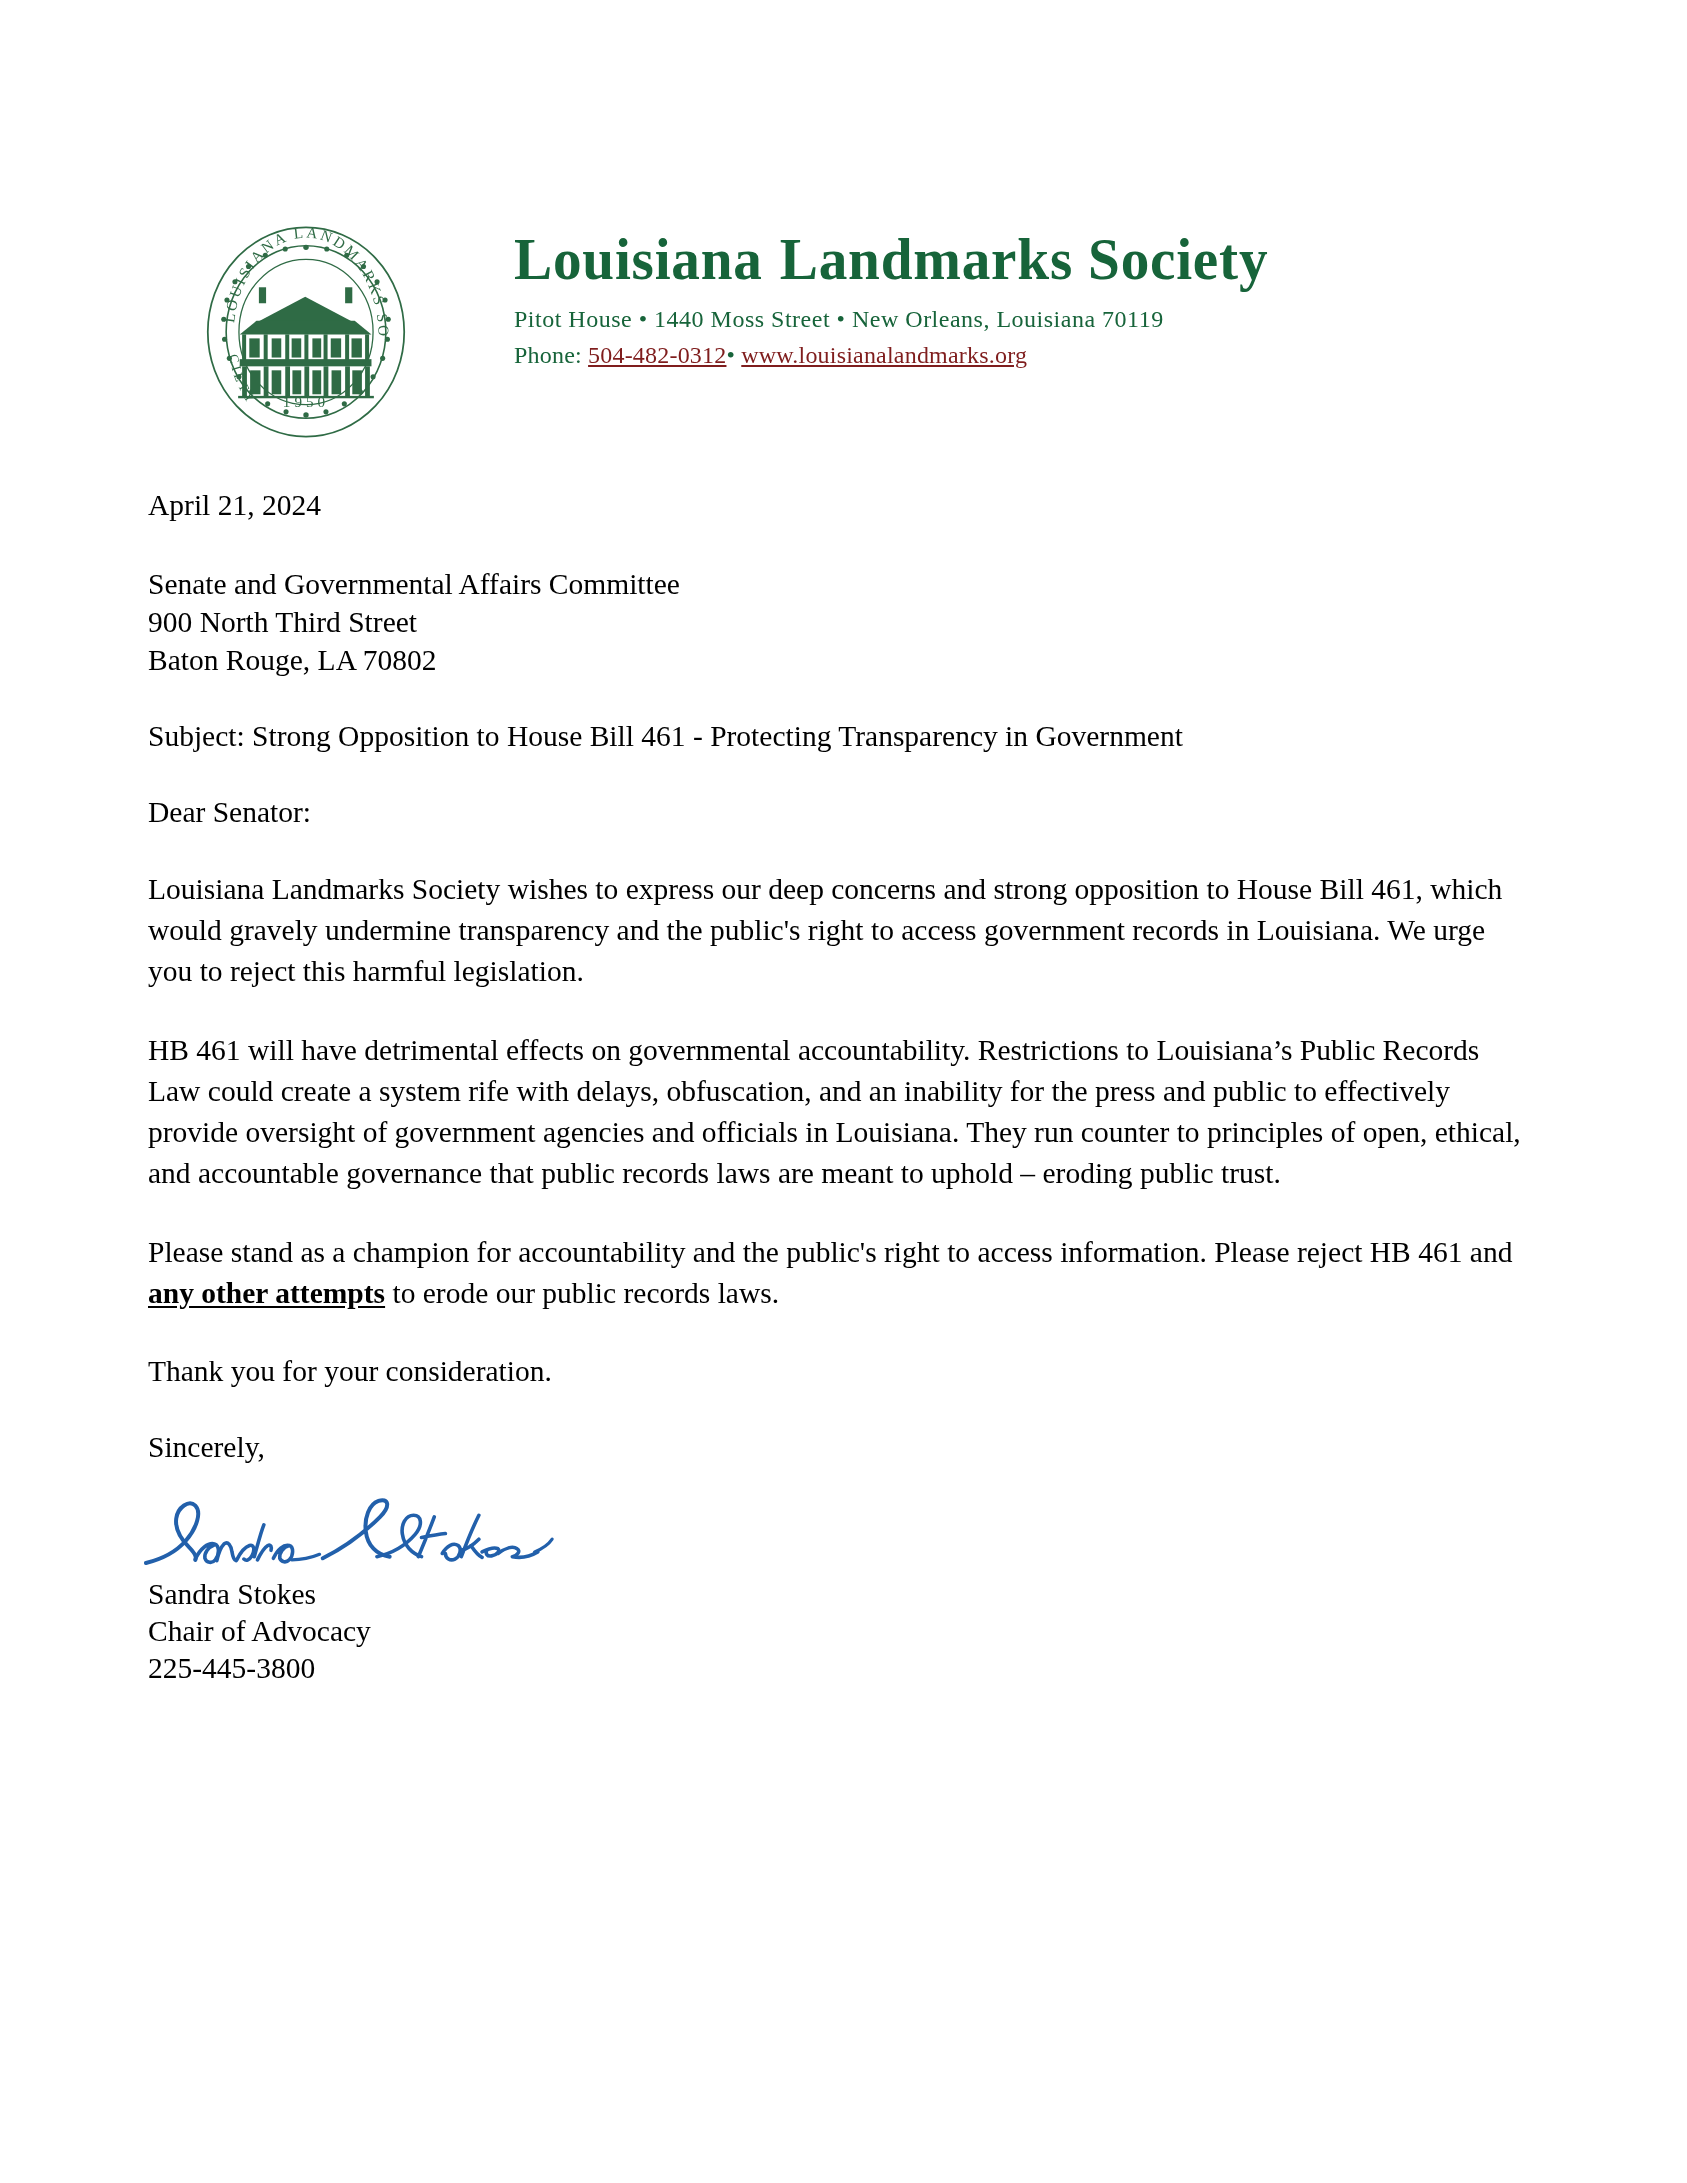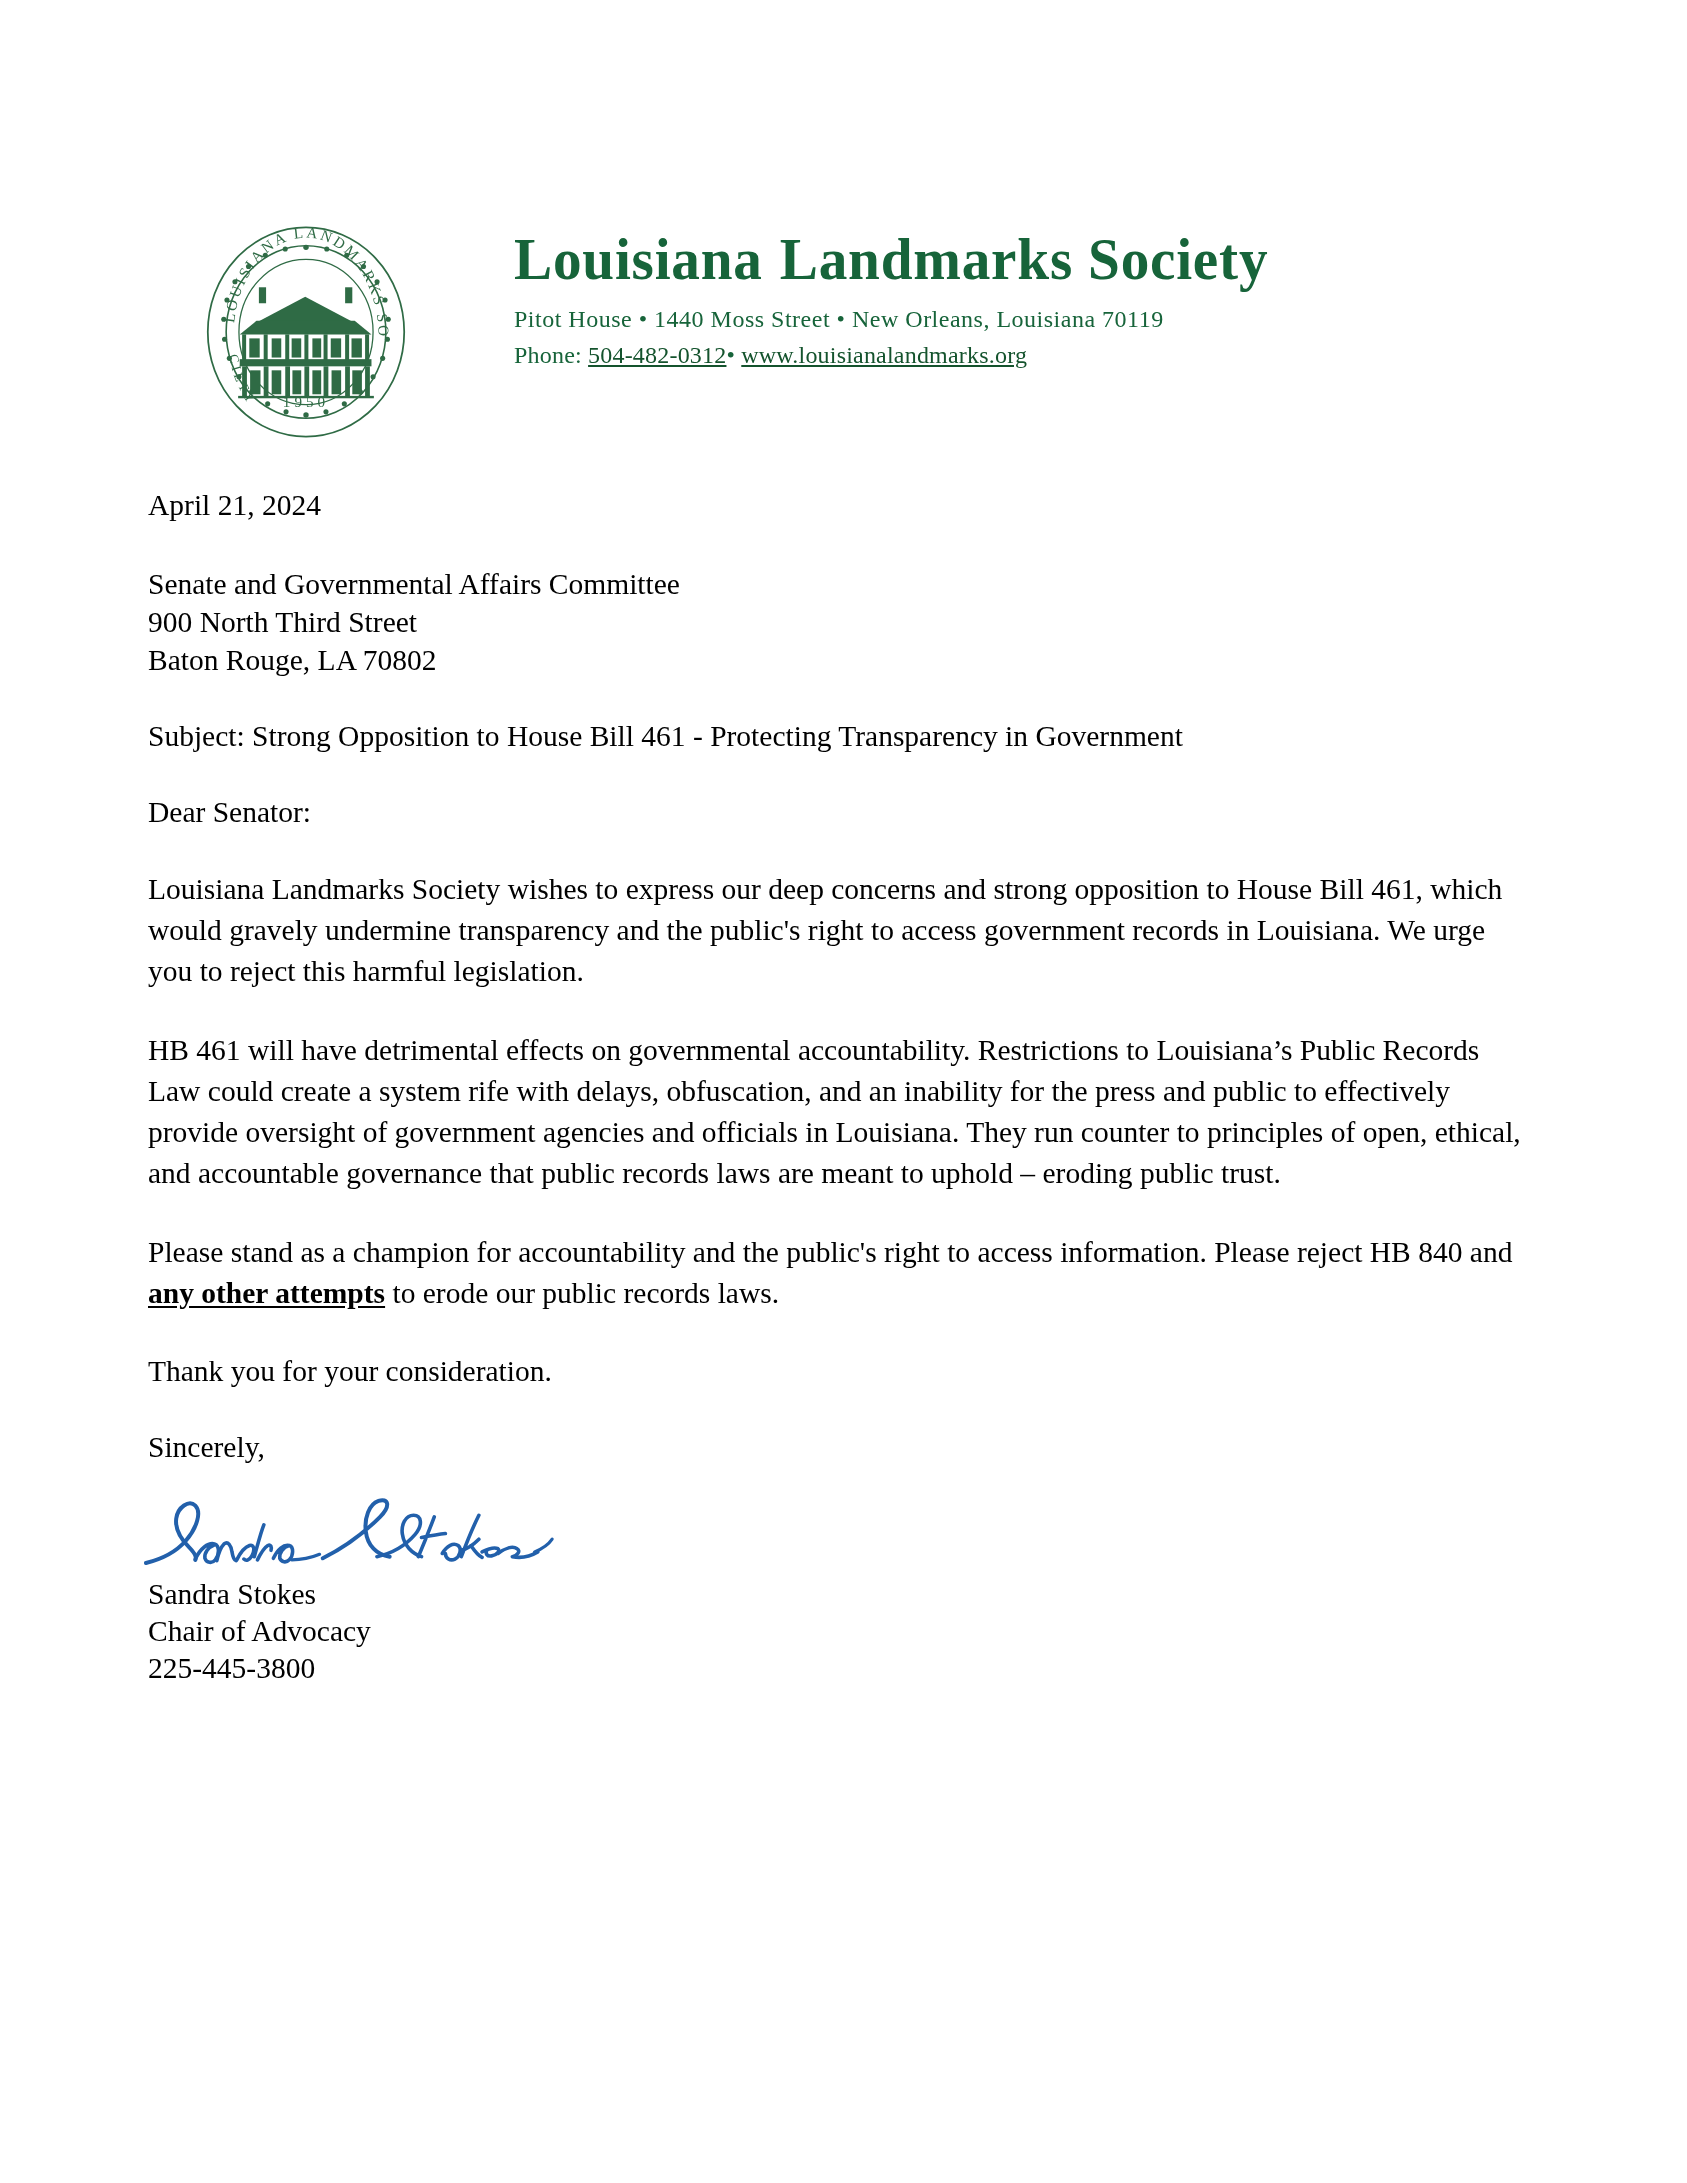--- a/index.html
+++ b/index.html
@@ -63,21 +63,21 @@
     font-size: 24px;
     line-height: 32px;
     color: #17643a;
     white-space: nowrap;
     margin: 0;
     padding: 0;
   }
   .lh-addr { margin-top: 11px; letter-spacing: 0.5px; }
   .lh-contact { margin-top: 4.8px; letter-spacing: 0.2px; }
   .lh-link {
-    color: #14532d;
+    color: #7f1d1d;
   }
   .lh-sep { color: #17643a; }
 
   
   .body-block {
     position: absolute;
     left: 148px;
     top: 486px;
     width: 1379px;
   }
@@ -252,21 +252,21 @@
     <div class="spacer-sm"></div>
 
     <p class="para">Louisiana Landmarks Society wishes to express our deep concerns and strong opposition to House Bill 461, which would gravely undermine transparency and the public's right to access government records in Louisiana. We urge you to reject this harmful legislation.</p>
 
     <div class="spacer-sm"></div>
 
     <p class="para">HB 461 will have detrimental effects on governmental accountability. Restrictions to Louisiana’s Public Records Law could create a system rife with delays, obfuscation, and an inability for the press and public to effectively provide oversight of government agencies and officials in Louisiana. They run counter to principles of open, ethical, and accountable governance that public records laws are meant to uphold – eroding public trust.</p>
 
     <div class="spacer-sm"></div>
 
-    <p class="para"><span>Please stand as a champion for accountability and the public's right to access information. Please reject HB 840 and </span><u class="emph">any other attempts</u><span> to erode our public records laws.</span></p>
+    <p class="para"><span>Please stand as a champion for accountability and the public's right to access information. Please reject HB 461 and </span><u class="emph">any other attempts</u><span> to erode our public records laws.</span></p>
 
     <div class="spacer-sm"></div>
 
     <div class="ln">Thank you for your consideration.</div>
 
     <div class="spacer-sm"></div>
 
     <div class="ln">Sincerely,</div>
 
     <div class="sig-wrap">

